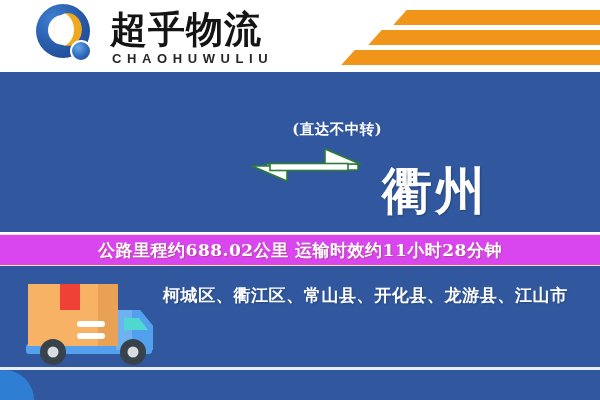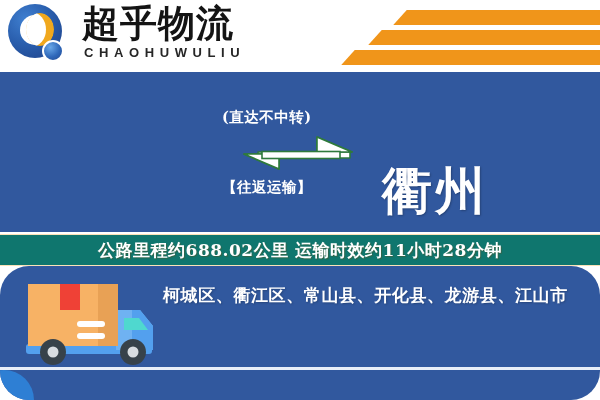--- a/index.html
+++ b/index.html
@@ -20,23 +20,23 @@
   
   #header {
     position: absolute;
     left: 0; top: 0;
     width: 600px; height: 72px;
     background: #ffffff;
     overflow: hidden;
   }
   #logo-block {
     position: absolute;
-    left: 8px; top: 4px;
+    left: 36px; top: 4px;
     display: flex;
-    align-items: flex-start;
+    align-items: flex-end;
   }
   #logo-mark {
     position: relative;
     width: 62px; height: 62px;
     flex: 0 0 auto;
   }
   #logo-ring {
     position: absolute;
     left: 0; top: 0;
     width: 54px; height: 54px;
@@ -139,21 +139,21 @@
   }
   #city-origin { left: 62px; }
   #city-dest   { left: 382px; margin-top: 39px; }
 
   #route-middle {
     position: absolute;
     left: 222px; top: 18px;
     width: 160px; height: 124px;
     display: flex;
     flex-direction: column;
-    align-items: flex-start;
+    align-items: flex-end;
     justify-content: center;
   }
   #route-note-top {
     font-family: "DejaVu Serif", "Liberation Serif", serif;
     font-size: 14.5px;
     font-weight: bold;
     color: #ffffff;
     letter-spacing: 0.5px;
     white-space: nowrap;
     margin-bottom: 6px;
@@ -171,21 +171,21 @@
     letter-spacing: 0.5px;
     white-space: nowrap;
     margin-top: 5px;
   }
 
   
   #info-bar {
     position: absolute;
     left: 0; top: 234px;
     width: 600px; height: 32px;
-    background: #0f766e;
+    background: #d946ef;
     display: flex;
     align-items: center;
     justify-content: center;
     border-top: 1px solid #fbe2b8;
     border-bottom: 1px solid #fbe2b8;
     box-sizing: border-box;
   }
   #info-bar-text {
     font-family: "DejaVu Serif", "Liberation Serif", serif;
     font-size: 17px;
@@ -196,21 +196,20 @@
     text-shadow: 1px 1px 1px rgba(120,70,0,0.35);
   }
 
   
   #coverage {
     position: absolute;
     left: 0; top: 266px;
     width: 600px; height: 134px;
     background: #31589e;
     overflow: hidden;
-    border-radius: 29px;
   }
   #coverage-text {
     position: absolute;
     left: 163px; top: 18px;
     font-family: "DejaVu Serif", "Liberation Serif", serif;
     font-size: 17px;
     font-weight: bold;
     color: #ffffff;
     letter-spacing: 0.6px;
     white-space: nowrap;
@@ -274,21 +273,20 @@
       <svg id="route-arrow" viewBox="0 0 152 40">
 
         <path d="M 95 4 L 130 19 L 95 19 Z
                  M 36 19 L 128 19 L 128 25 L 36 25 Z
                  M 57 36 L 22 21 L 57 21 Z" fill="#ffffff" stroke="#2f7a3c" stroke-width="1.6" stroke-linejoin="round"></path>
         <path d="M 22 21 L 57 21 L 57 36 Z" fill="#ffffff" stroke="#2f7a3c" stroke-width="1.6" stroke-linejoin="round"></path>
         <path d="M 130 19 L 95 19 L 95 4 Z" fill="#ffffff" stroke="#2f7a3c" stroke-width="1.6" stroke-linejoin="round"></path>
         <rect x="40" y="18.5" width="78" height="7" fill="#ffffff" stroke="#2f7a3c" stroke-width="1.6"></rect>
       </svg>
 
-      <div id="route-note-bottom">【往返运输】</div>
     </div>
 
     <div class="city" id="city-dest">衢州</div>
 
   </div>
 
   <div id="info-bar">
     <div id="info-bar-text">公路里程约688.02公里   运输时效约11小时28分钟</div>
   </div>
 

